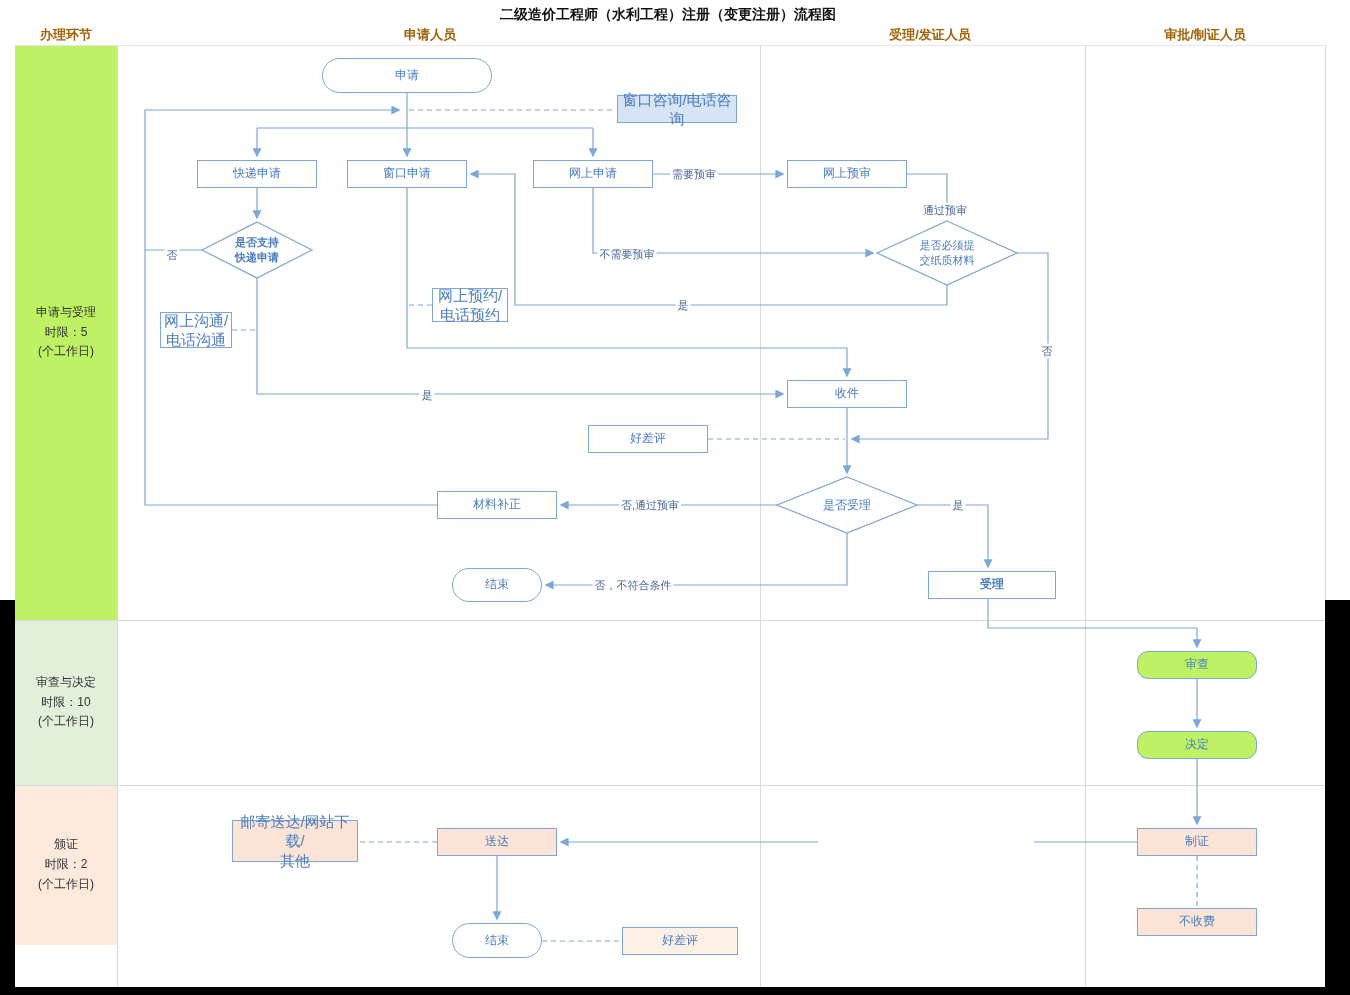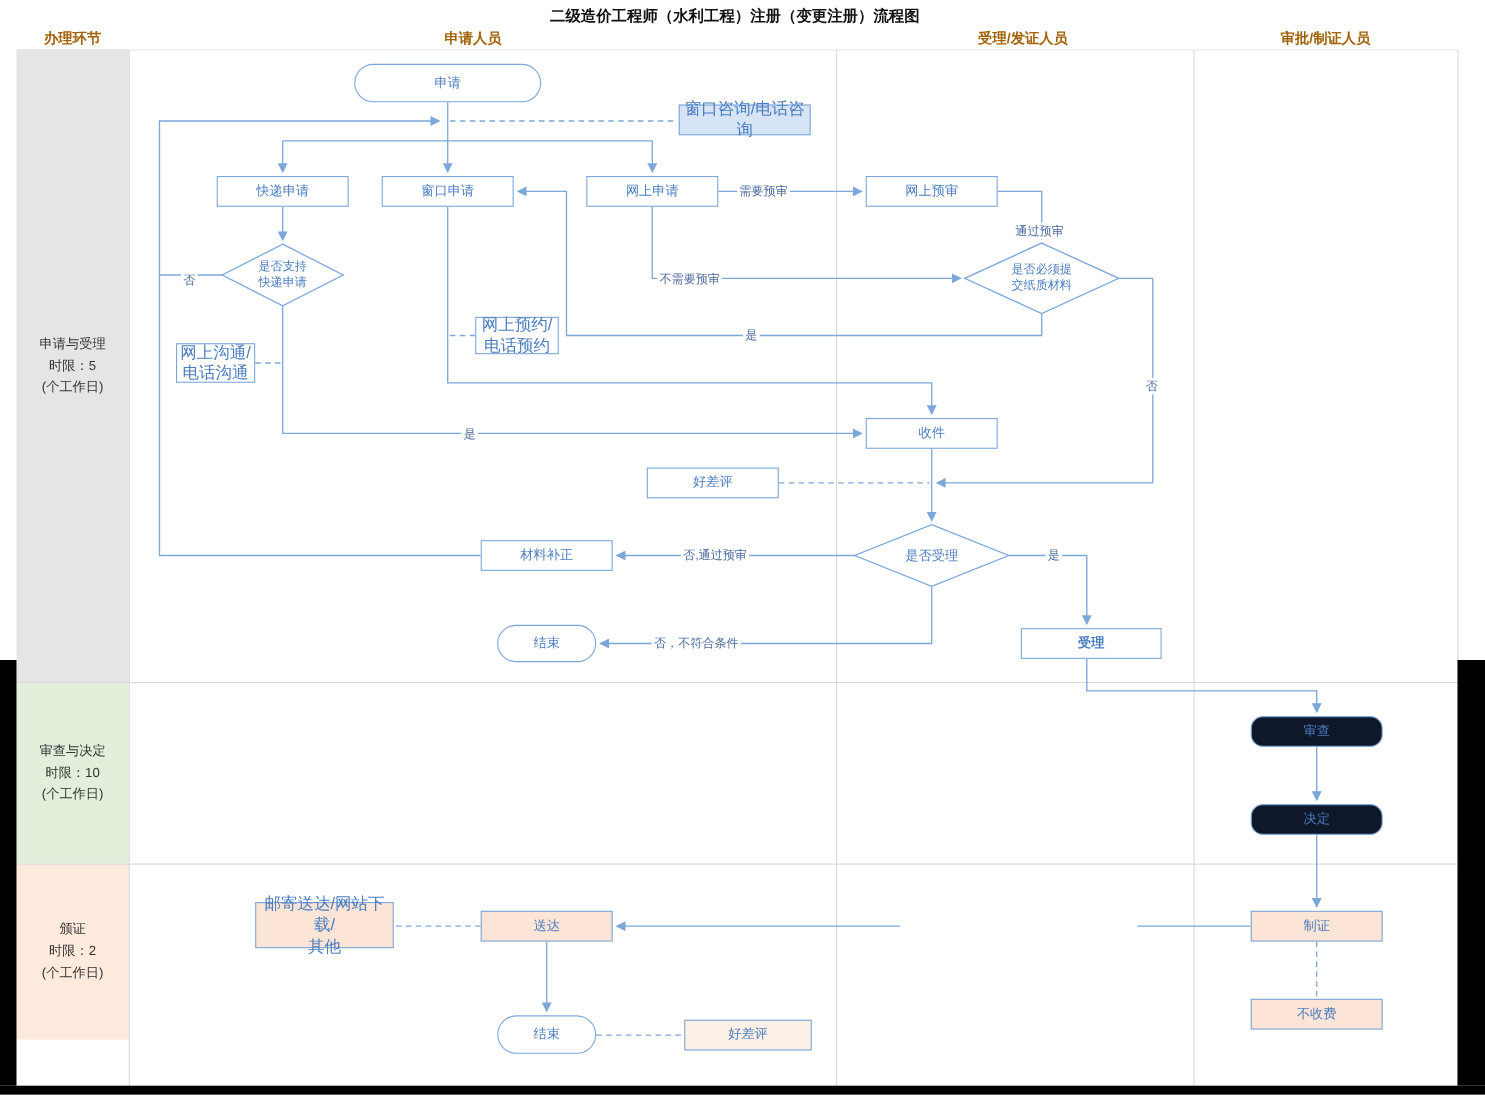--- a/index.html
+++ b/index.html
@@ -11,38 +11,38 @@
            font-size:13px;font-weight:bold;color:#a16207;white-space:nowrap;}
   .band{position:absolute;left:15px;width:102px;display:flex;align-items:center;justify-content:center;
         text-align:center;font-size:12px;color:#333;white-space:pre-line;line-height:1.65;}
   .grid{position:absolute;background:#d9d9d9;}
   svg.wires{position:absolute;left:0;top:0;}
   .node{position:absolute;display:flex;align-items:center;justify-content:center;text-align:center;
         border:1px solid #7da7d9;background:#fff;color:#4a7dbf;font-size:12px;
         white-space:pre-line;line-height:1.3;box-sizing:border-box;}
   .stadium{border-radius:18px;}
   .blue{background:#d6e4f5;}
-  .green{background:#0f172a;border-radius:11px;}
+  .green{background:#bef264;border-radius:11px;}
   .orange{background:#fce4d6;}
   .pale-orange{background:#fdf0e6;}
   .small{font-size:15px;}
   .docs{font-size:10.5px;text-align:left;justify-content:flex-start;align-items:flex-start;
         padding:4px 5px;line-height:1.75;}
   .dlabel{position:absolute;display:flex;align-items:center;justify-content:center;text-align:center;
           color:#4a7dbf;font-size:11px;white-space:pre-line;line-height:1.4;pointer-events:none;}
   .elabel{position:absolute;transform:translate(-50%,-50%);background:#fff;padding:0 2px;
           color:#49699c;font-size:11px;white-space:nowrap;}
   .black{position:absolute;background:#000;}
 </style>
 </head>
 <body>
 
 <div id="stage">
 
-  <div class="band" style="top:45px;height:575px;background:#e5e5e5;">申请与受理
+  <div class="band" style="top:45px;height:575px;background:#bef264;">申请与受理
 时限：5
 (个工作日)</div>
   <div class="band" style="top:620px;height:165px;background:#e2efda;">审查与决定
 时限：10
 (个工作日)</div>
   <div class="band" style="top:785px;height:160px;background:#fdeadc;">颁证
 时限：2
 (个工作日)</div>
 
   <div class="grid" style="left:117px;top:45px;width:1px;height:942px;"></div>
@@ -123,21 +123,21 @@
   <div class="node green" style="left:1137px;top:651px;width:120px;height:28px;">审查</div>
   <div class="node green" style="left:1137px;top:731px;width:120px;height:28px;">决定</div>
   <div class="node orange" style="left:1137px;top:828px;width:120px;height:28px;">制证</div>
   <div class="node orange" style="left:1137px;top:908px;width:120px;height:28px;">不收费</div>
   <div class="node orange" style="left:437px;top:828px;width:120px;height:28px;">送达</div>
   <div class="node orange small" style="left:232px;top:820px;width:126px;height:42px;">邮寄送达/网站下载/
 其他</div>
   <div class="node stadium" style="left:452px;top:923px;width:90px;height:35px;">结束</div>
   <div class="node pale-orange" style="left:622px;top:927px;width:116px;height:28px;">好差评</div>
 
-  <div class="dlabel" style="left:202px;top:224px;width:110px;height:52px;">是否支持
+  <div class="dlabel" style="left:202px;top:224px;width:110px;height:52px;font-weight:bold;">是否支持
 快递申请</div>
   <div class="dlabel" style="left:877px;top:223px;width:140px;height:60px;">是否必须提
 交纸质材料</div>
   <div class="dlabel" style="left:777px;top:479px;width:140px;height:52px;font-size:12px;">是否受理</div>
 
   <div class="elabel" style="left:694px;top:174px;">需要预审</div>
   <div class="elabel" style="left:945px;top:174px;margin-top:36px;">通过预审</div>
   <div class="elabel" style="left:627px;top:254px;">不需要预审</div>
   <div class="elabel" style="left:683px;top:305px;">是</div>
   <div class="elabel" style="left:1047px;top:351px;">否</div>

